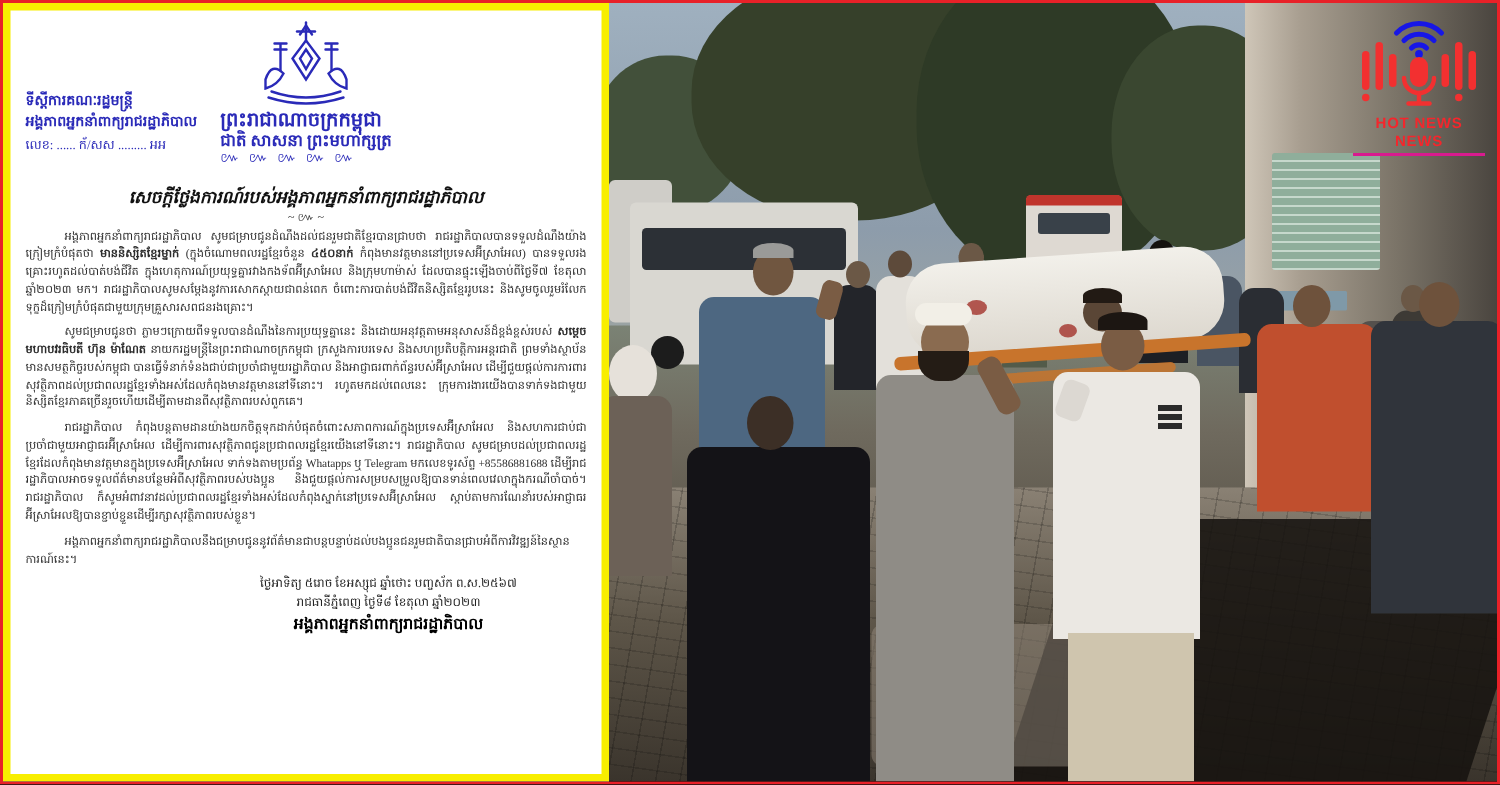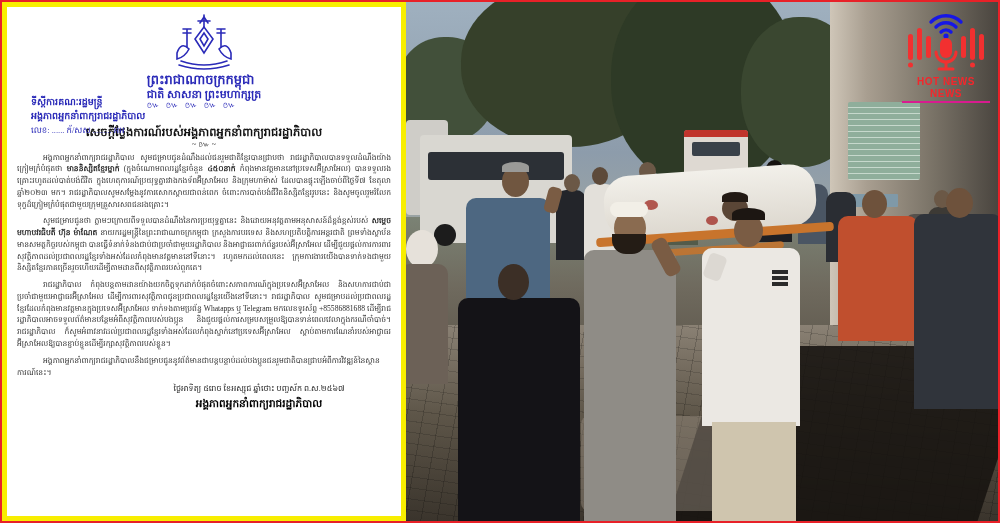--- a/index.html
+++ b/index.html
@@ -15,25 +15,25 @@
     border:5px solid #f8ee00;background:#ffffff;overflow:hidden;position:relative;
   }
   .doc-inner{padding:4px 10px 2px 10px;height:100%;}
   .letterhead{position:relative;height:110px;}
   .emblem{position:absolute;left:50%;top:2px;transform:translateX(-50%);}
   .kingdom-block{position:absolute;left:50%;top:62px;transform:translateX(-50%);
     color:#2a2ab8;white-space:nowrap;}
   .kingdom{font-size:13px;font-weight:bold;line-height:1.15;}
   .motto{font-size:11px;font-weight:bold;line-height:1.15;}
   .flourish{font-size:9px;letter-spacing:2px;line-height:1;}
-  .lh-left{position:absolute;left:14px;top:50px;color:#2a2ab8;font-weight:bold;
-    font-size:9.5px;line-height:1.5;white-space:nowrap;margin-top:34px;}
+  .lh-left{position:absolute;left:0;top:50px;color:#2a2ab8;font-weight:bold;
+    font-size:9.5px;line-height:1.5;white-space:nowrap;}
   .lh-left .num-line{font-weight:normal;font-size:8.5px;}
   .doc-title{text-align:center;font-weight:bold;font-size:11.5px;color:#111;
-    margin-top:4px;line-height:1.3;}
+    margin-top:4px;line-height:1.3;font-style:italic;}
   .title-ornament{text-align:center;font-size:8px;color:#333;line-height:1.2;}
   .doc-body{margin-top:2px;}
   .doc-body p{margin:0 0 5px 0;font-size:7.6px;color:#2d2d2d;line-height:1.55;
     text-align:justify;text-indent:26px;}
   .doc-body p .b{font-weight:bold;}
   .date-block{text-align:center;margin-left:110px;margin-top:2px;
     font-size:8px;color:#222;line-height:1.6;}
   .signature{font-size:10.5px;font-weight:bold;color:#000;}
   
   .photo{position:relative;flex:1 1 auto;height:100%;overflow:hidden;
@@ -106,20 +106,21 @@
 
       <div class="doc-body" id="doc-body">
           <p><span>អង្គភាពអ្នកនាំពាក្យរាជរដ្ឋាភិបាល សូមជម្រាបជូនដំណឹងដល់ជនរួមជាតិខ្មែរបានជ្រាបថា រាជរដ្ឋាភិបាលបានទទួលដំណឹងយ៉ាងក្រៀមក្រំបំផុតថា </span><span class="b">មាននិស្សិតខ្មែរម្នាក់</span><span> (ក្នុងចំណោមពលរដ្ឋខ្មែរចំនួន </span><span class="b">៤៥០នាក់</span><span> កំពុងមានវត្តមាននៅប្រទេសអ៊ីស្រាអែល) បានទទួលរងគ្រោះរហូតដល់បាត់បង់ជីវិត ក្នុងហេតុការណ៍ប្រយុទ្ធគ្នារវាងកងទ័ពអ៊ីស្រាអែល និងក្រុមហាម៉ាស់ ដែលបានផ្ទុះឡើងចាប់ពីថ្ងៃទី៧ ខែតុលា ឆ្នាំ២០២៣ មក។ រាជរដ្ឋាភិបាលសូមសម្តែងនូវការសោកស្តាយជាពន់ពេក ចំពោះការបាត់បង់ជីវិតនិស្សិតខ្មែររូបនេះ និងសូមចូលរួមរំលែកទុក្ខដ៏ក្រៀមក្រំបំផុតជាមួយក្រុមគ្រួសារសពជនរងគ្រោះ។</span></p>
           <p><span>សូមជម្រាបជូនថា ភ្លាមៗក្រោយពីទទួលបានដំណឹងនៃការប្រយុទ្ធគ្នានេះ និងដោយអនុវត្តតាមអនុសាសន៍ដ៏ខ្ពង់ខ្ពស់របស់ </span><span class="b">សម្តេចមហាបវរធិបតី ហ៊ុន ម៉ាណែត</span><span> នាយករដ្ឋមន្ត្រីនៃព្រះរាជាណាចក្រកម្ពុជា ក្រសួងការបរទេស និងសហប្រតិបត្តិការអន្តរជាតិ ព្រមទាំងស្ថាប័នមានសមត្ថកិច្ចរបស់កម្ពុជា បានធ្វើទំនាក់ទំនងជាប់ជាប្រចាំជាមួយរដ្ឋាភិបាល និងអាជ្ញាធរពាក់ព័ន្ធរបស់អ៊ីស្រាអែល ដើម្បីជួយផ្តល់ការការពារសុវត្ថិភាពដល់ប្រជាពលរដ្ឋខ្មែរទាំងអស់ដែលកំពុងមានវត្តមាននៅទីនោះ។ រហូតមកដល់ពេលនេះ ក្រុមការងារយើងបានទាក់ទងជាមួយនិស្សិតខ្មែរភាគច្រើនរួចហើយដើម្បីតាមដានពីសុវត្ថិភាពរបស់ពួកគេ។</span></p>
           <p><span>រាជរដ្ឋាភិបាល កំពុងបន្តតាមដានយ៉ាងយកចិត្តទុកដាក់បំផុតចំពោះសភាពការណ៍ក្នុងប្រទេសអ៊ីស្រាអែល និងសហការជាប់ជាប្រចាំជាមួយអាជ្ញាធរអ៊ីស្រាអែល ដើម្បីការពារសុវត្ថិភាពជូនប្រជាពលរដ្ឋខ្មែរយើងនៅទីនោះ។ រាជរដ្ឋាភិបាល សូមជម្រាបដល់ប្រជាពលរដ្ឋខ្មែរដែលកំពុងមានវត្តមានក្នុងប្រទេសអ៊ីស្រាអែល ទាក់ទងតាមប្រព័ន្ធ Whatapps ឬ Telegram មកលេខទូរស័ព្ទ +85586881688 ដើម្បីរាជរដ្ឋាភិបាលអាចទទួលព័ត៌មានបន្ថែមអំពីសុវត្ថិភាពរបស់បងប្អូន និងជួយផ្តល់ការសម្របសម្រួលឱ្យបានទាន់ពេលវេលាក្នុងករណីចាំបាច់។ រាជរដ្ឋាភិបាល ក៏សូមអំពាវនាវដល់ប្រជាពលរដ្ឋខ្មែរទាំងអស់ដែលកំពុងស្នាក់នៅប្រទេសអ៊ីស្រាអែល ស្តាប់តាមការណែនាំរបស់អាជ្ញាធរអ៊ីស្រាអែលឱ្យបានខ្ជាប់ខ្ជួនដើម្បីរក្សាសុវត្ថិភាពរបស់ខ្លួន។</span></p>
           <p><span>អង្គភាពអ្នកនាំពាក្យរាជរដ្ឋាភិបាលនឹងជម្រាបជូននូវព័ត៌មានជាបន្តបន្ទាប់ដល់បងប្អូនជនរួមជាតិបានជ្រាបអំពីការវិវឌ្ឍន៍នៃស្ថានការណ៍នេះ។</span></p>
         </div>
 
       <div class="date-block">
         <div>ថ្ងៃអាទិត្យ ៥រោច ខែអស្សុជ ឆ្នាំថោះ បញ្ចស័ក ព.ស.២៥៦៧</div>
+        <div>រាជធានីភ្នំពេញ ថ្ងៃទី៨ ខែតុលា ឆ្នាំ២០២៣</div>
         <div class="signature">អង្គភាពអ្នកនាំពាក្យរាជរដ្ឋាភិបាល</div>
       </div>
 
     </div>
   </div>
 
   <div class="photo">
     <div class="ph sky"></div>
     <div class="ph pline" style="left:0;top:60px;width:430px;transform:rotate(4deg);"></div>
     <div class="ph pline" style="left:40px;top:95px;width:420px;transform:rotate(-3deg);"></div>

